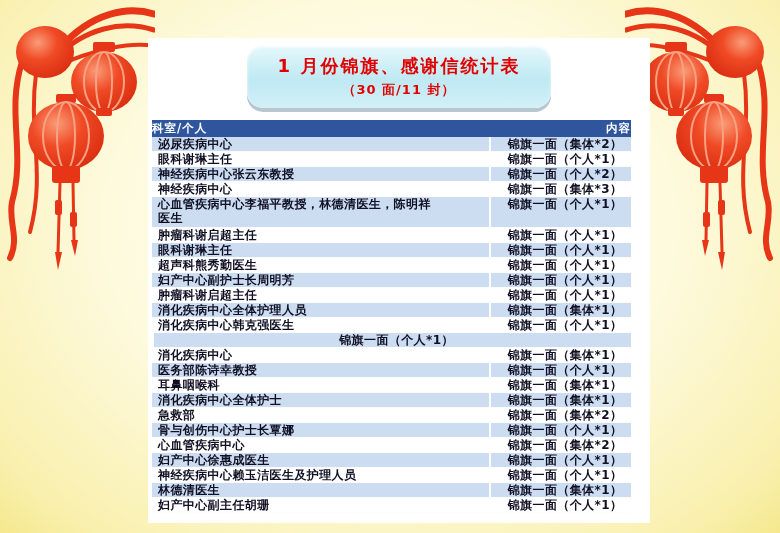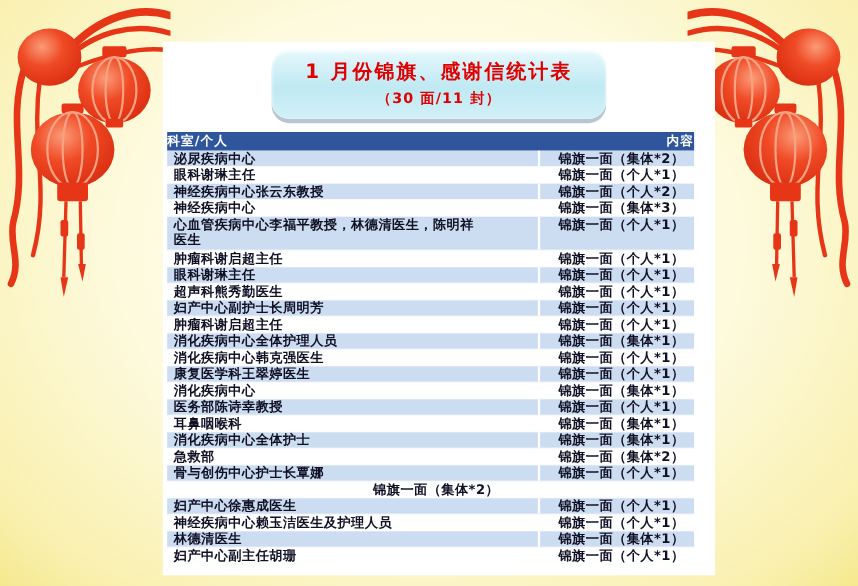--- a/index.html
+++ b/index.html
@@ -192,21 +192,20 @@
     <div class="cell left">消化疾病中心全体护理人员</div>
     <div class="cell right">锦旗一面（集体*1）</div>
   </div>
 
   <div class="row">
     <div class="cell left">消化疾病中心韩克强医生</div>
     <div class="cell right">锦旗一面（个人*1）</div>
   </div>
 
   <div class="row blue">
-    <div class="cell left">康复医学科王翠婷医生</div>
     <div class="cell right">锦旗一面（个人*1）</div>
   </div>
 
   <div class="row">
     <div class="cell left">消化疾病中心</div>
     <div class="cell right">锦旗一面（集体*1）</div>
   </div>
 
   <div class="row blue">
     <div class="cell left">医务部陈诗幸教授</div>
@@ -227,20 +226,21 @@
     <div class="cell left">急救部</div>
     <div class="cell right">锦旗一面（集体*2）</div>
   </div>
 
   <div class="row blue">
     <div class="cell left">骨与创伤中心护士长覃娜</div>
     <div class="cell right">锦旗一面（个人*1）</div>
   </div>
 
   <div class="row">
+    <div class="cell left">心血管疾病中心</div>
     <div class="cell right">锦旗一面（集体*2）</div>
   </div>
 
   <div class="row blue">
     <div class="cell left">妇产中心徐惠成医生</div>
     <div class="cell right">锦旗一面（个人*1）</div>
   </div>
 
   <div class="row">
     <div class="cell left">神经疾病中心赖玉洁医生及护理人员</div>

